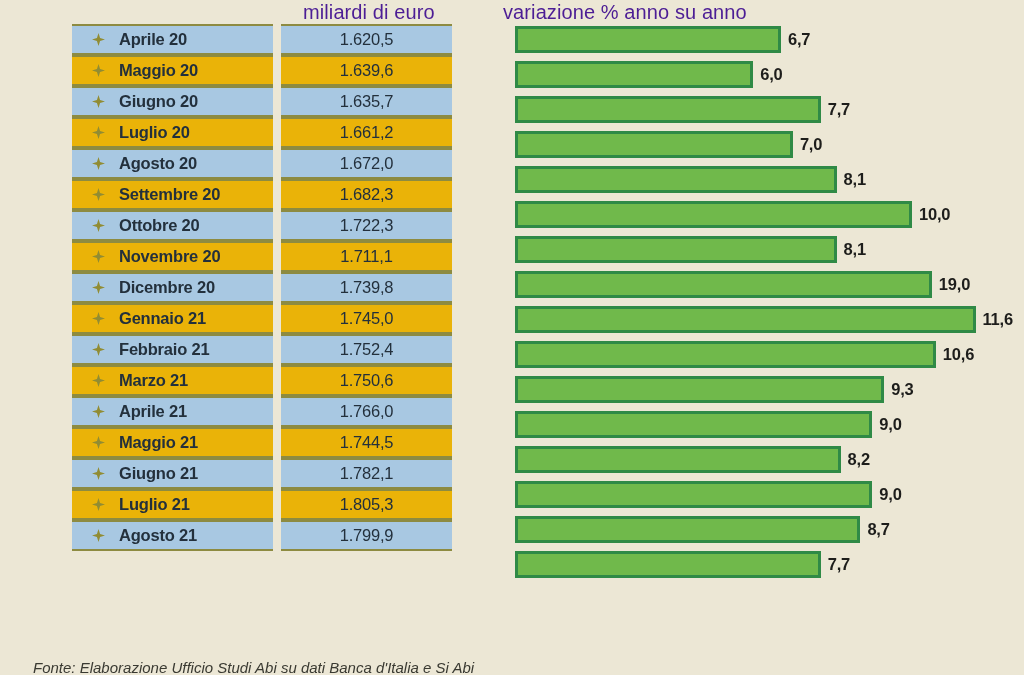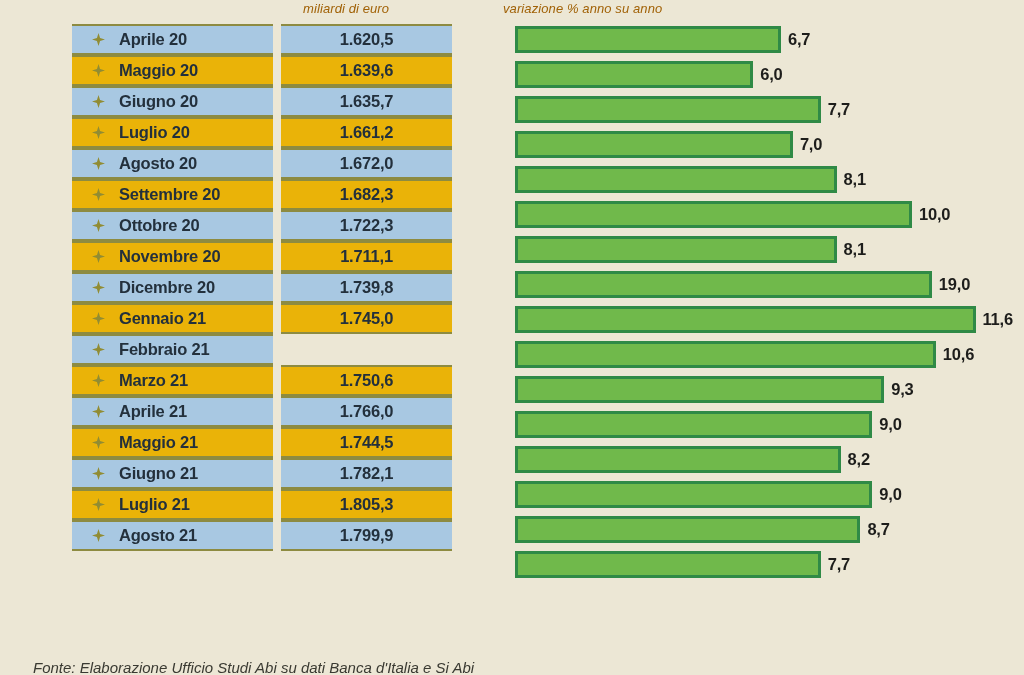--- a/index.html
+++ b/index.html
@@ -17,23 +17,22 @@
 
   #chart-root {
     position: relative;
     width: 1024px;
     height: 675px;
   }
 
   
   .col-header {
     position: absolute;
-    font-style: italic;
-    font-size: 13px;
-    color: #a16207;
+    font-size: 20px;
+    color: #4c1d95;
     letter-spacing: .1px;
     white-space: nowrap;
   }
   #header-miliardi {
     left: 303px;
     top: 1px;
   }
   #header-variazione {
     left: 503px;
     top: 1px;
@@ -85,21 +84,21 @@
   }
   .month-label {
     font-size: 16.5px;
     font-weight: bold;
     color: #23303c;
     letter-spacing: -.2px;
     white-space: nowrap;
   }
   .value-label {
     font-size: 16.5px;
-    font-weight: bold;
+    font-weight: normal;
     color: #23303c;
     letter-spacing: -.2px;
     white-space: nowrap;
   }
 
   
   #bars-area {
     position: absolute;
     left: 503px;
     top: 24px;
@@ -238,20 +237,23 @@
         </div>
         <div class="cell cell-value">
           <span class="value-label">1.745,0</span>
         </div>
       </div>
       <div class="table-row row-blue">
         <div class="cell cell-month">
           <span class="diamond-icon"></span>
           <span class="month-label">Febbraio 21</span>
         </div>
+        <div class="cell cell-value">
+          <span class="value-label">1.752,4</span>
+        </div>
       </div>
       <div class="table-row row-green">
         <div class="cell cell-month">
           <span class="diamond-icon"></span>
           <span class="month-label">Marzo 21</span>
         </div>
         <div class="cell cell-value">
           <span class="value-label">1.750,6</span>
         </div>
       </div>

